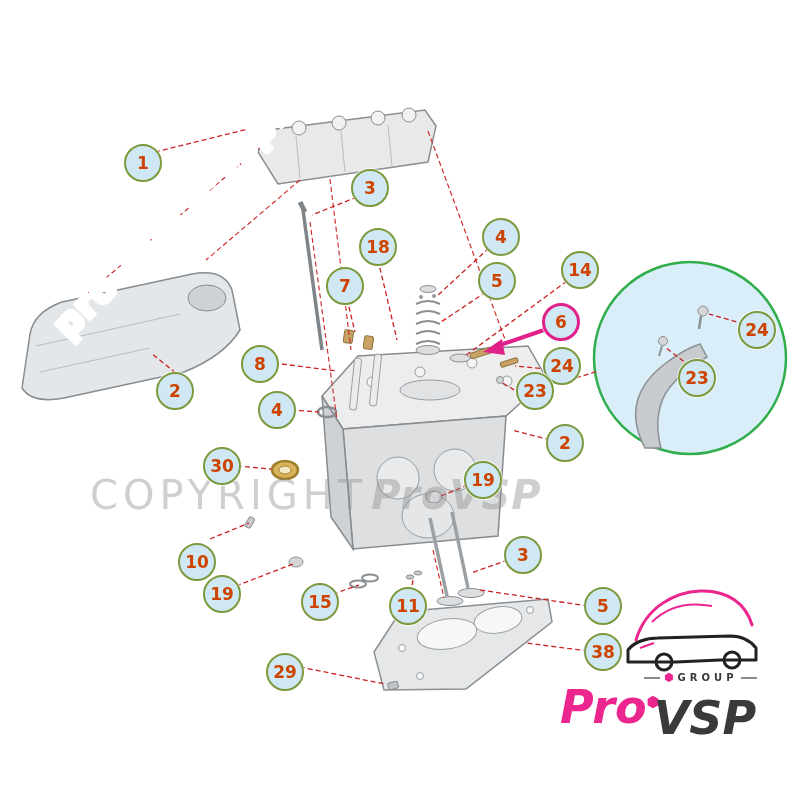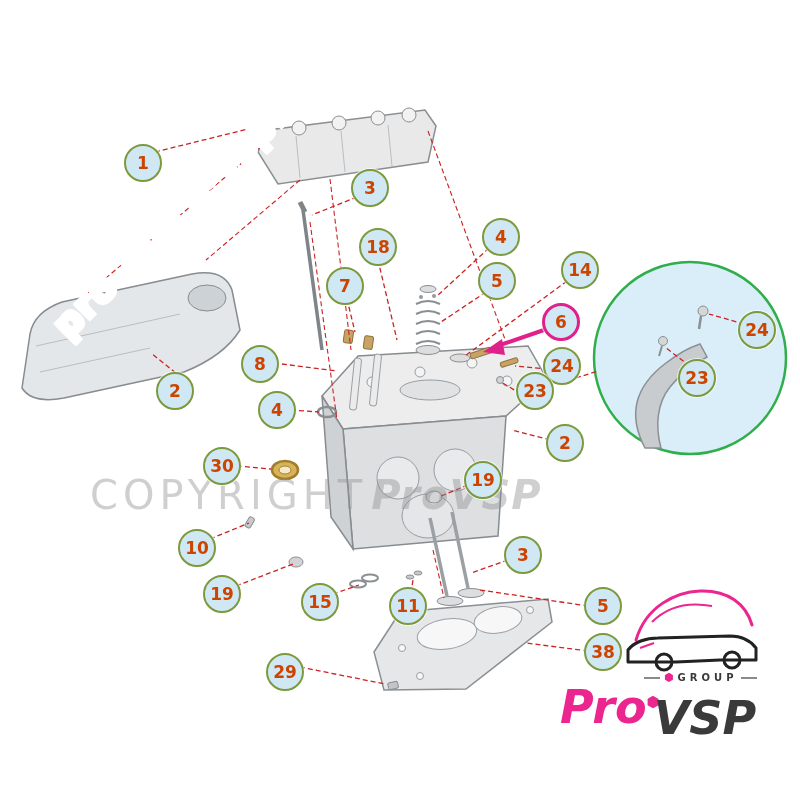--- a/index.html
+++ b/index.html
@@ -255,21 +255,21 @@
     </div>
   <div class="callout" style="left:546px;top:424px">
       <span>2</span>
     </div>
   <div class="callout" style="left:203px;top:447px">
       <span>30</span>
     </div>
   <div class="callout" style="left:464px;top:461px">
       <span>19</span>
     </div>
-  <div class="callout" style="left:178px;top:529px">
+  <div class="callout" style="left:178px;top:543px">
       <span>10</span>
     </div>
   <div class="callout" style="left:203px;top:575px">
       <span>19</span>
     </div>
   <div class="callout" style="left:504px;top:536px">
       <span>3</span>
     </div>
   <div class="callout" style="left:301px;top:583px">
       <span>15</span>

